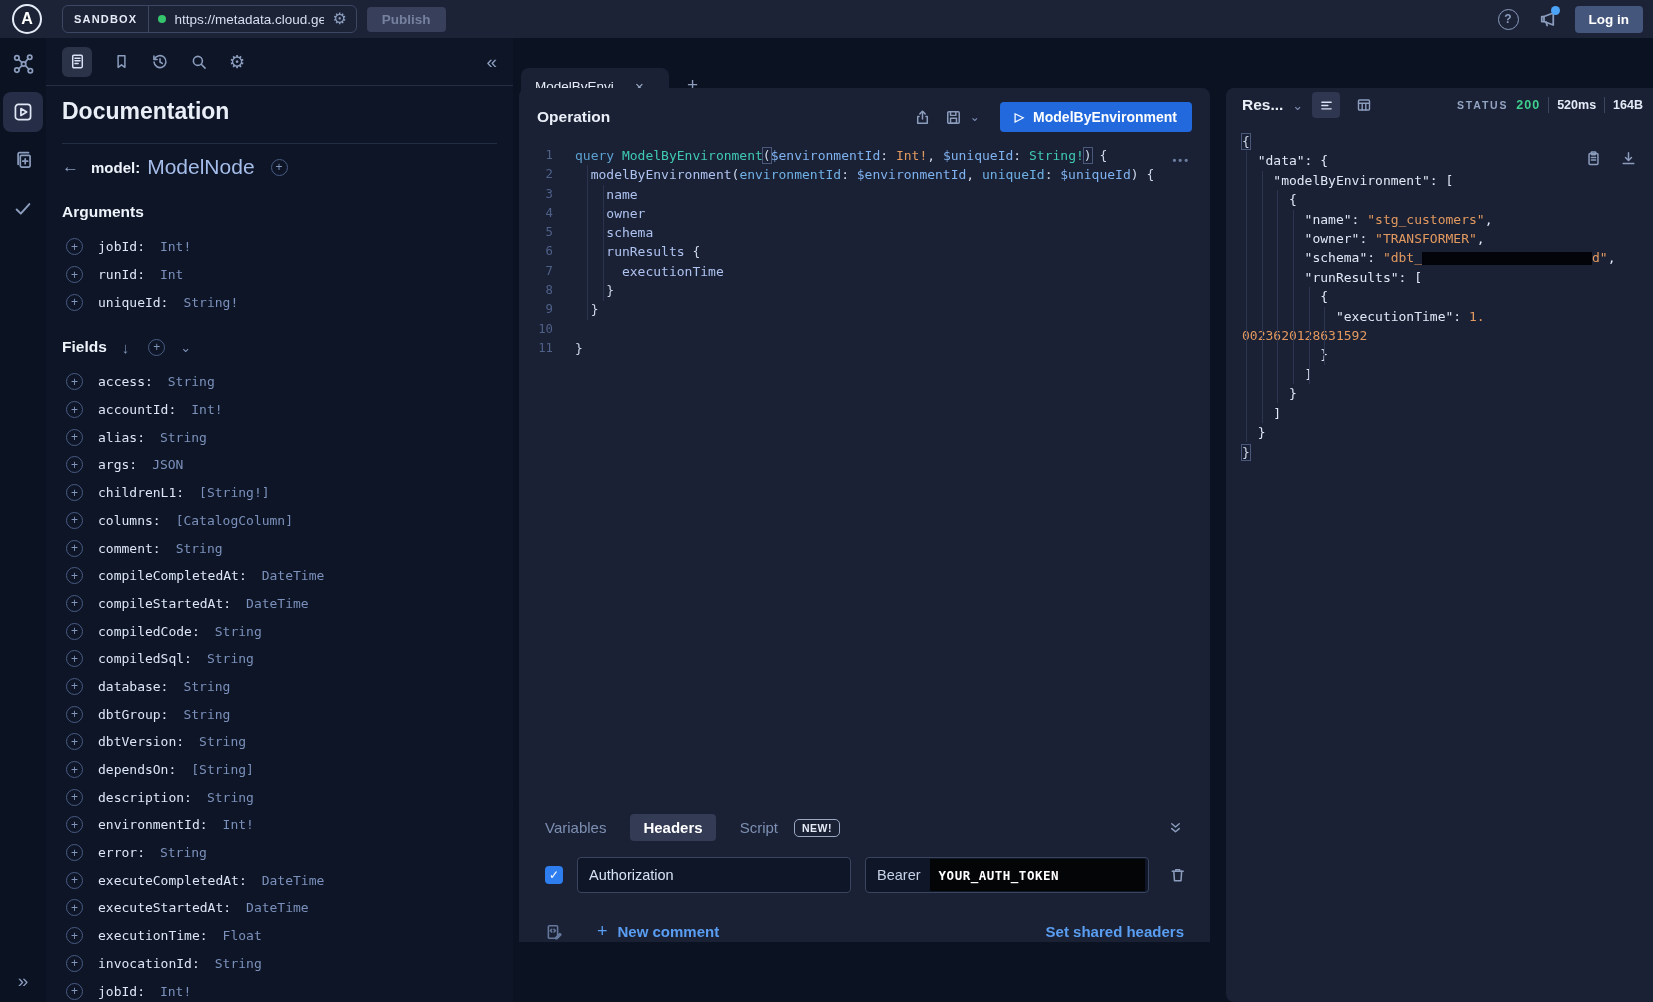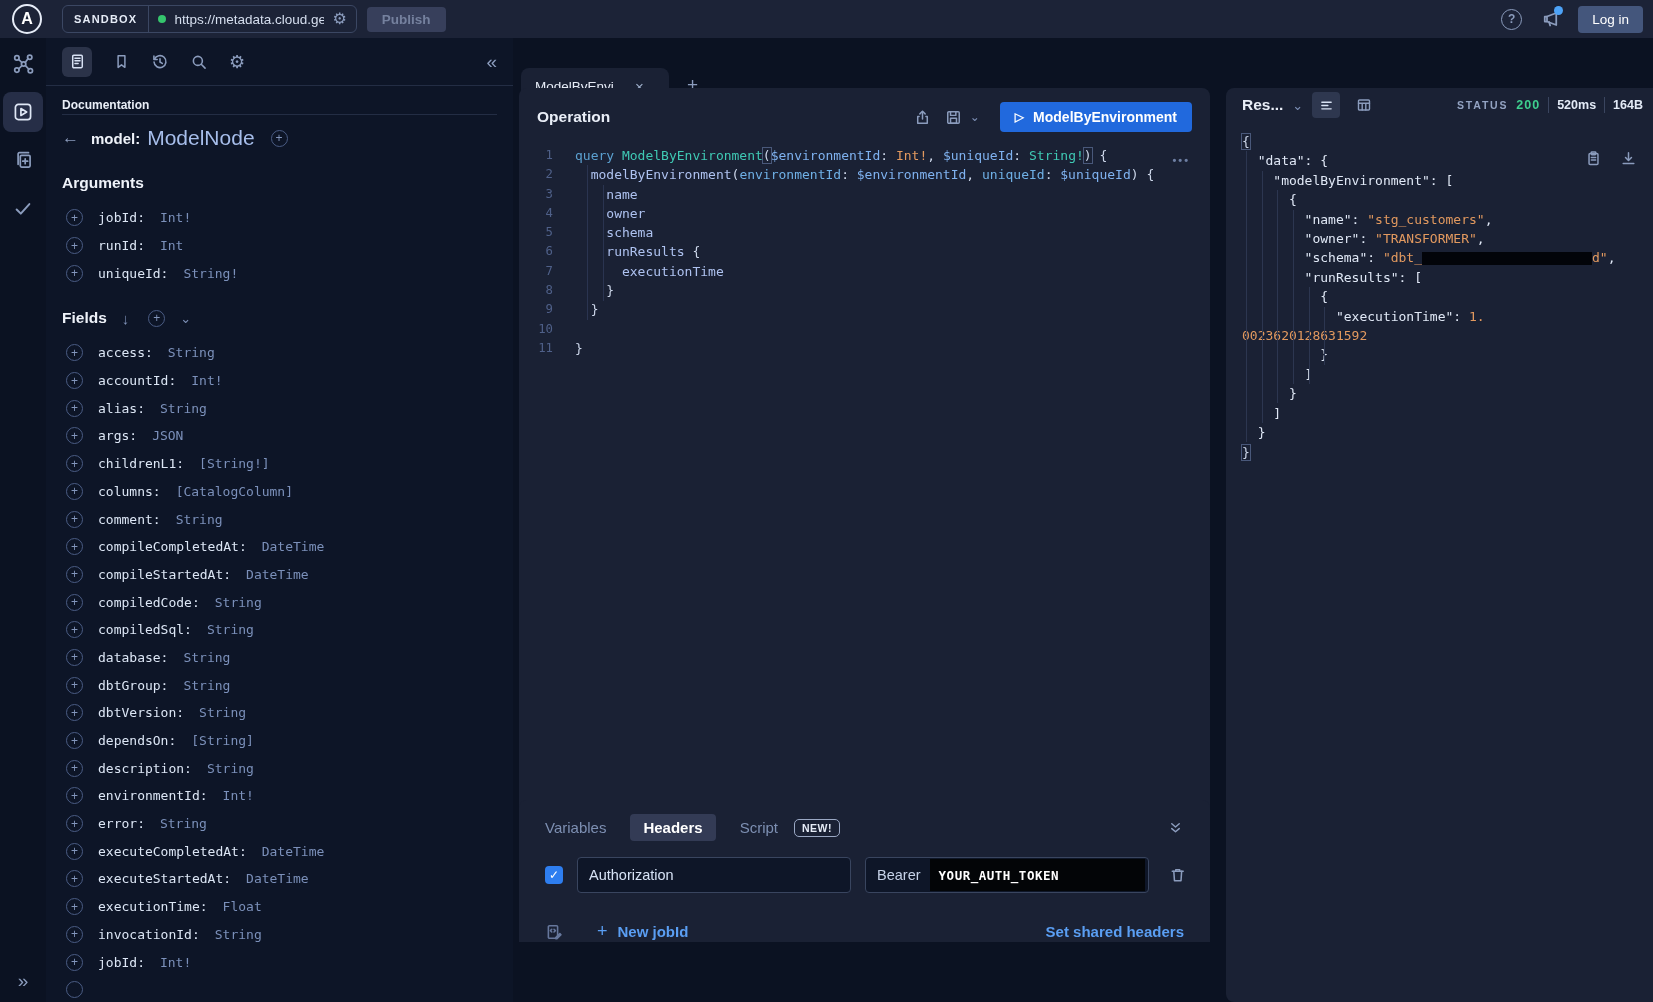--- a/index.html
+++ b/index.html
@@ -26,40 +26,40 @@
   .glyph-gear { font-size:16px; color:#8b9cbd; line-height:1; }
   .publish-btn { margin-left:10px; padding:5px 15px; background:#373f5b; border-radius:4px;
                  color:#75819e; font-weight:700; font-size:13.5px; }
   .tb-right { margin-left:auto; display:flex; align-items:center; gap:18px; }
   .help-icon { width:21px; height:21px; border:1.4px solid #8b9cbd; border-radius:50%;
                display:flex; align-items:center; justify-content:center;
                font-size:12px; font-weight:700; color:#8b9cbd; }
   .megaphone-wrap { position:relative; }
   .notif-dot { position:absolute; top:-3px; right:-3px; width:9px; height:9px; border-radius:50%;
                background:#4da3f8; }
-  .login-btn { background:#44567c; color:#fff; font-weight:400; font-size:13.5px;
+  .login-btn { background:#44567c; color:#fff; font-weight:700; font-size:13.5px;
                padding:6px 14px; border-radius:4px; }
 
   
   .rail { position:absolute; left:0; top:38px; width:46px; bottom:0; background:#0b1222; }
   .rail-item { width:40px; height:40px; margin:6px auto 8px; border-radius:8px;
                display:flex; align-items:center; justify-content:center; }
   .rail-item.active { background:#262e47; }
   .rail-expand { position:absolute; bottom:10px; left:0; width:46px; text-align:center;
                  font-size:19px; color:#8b9cbd; }
 
   
   .docs { position:absolute; left:46px; top:38px; width:467px; bottom:0; background:#0d1527; }
   .docs-header { height:48px; display:flex; align-items:center; gap:21px; padding:0 16px;
                  border-bottom:1px solid #232d44; }
   .docs-tab-active { width:30px; height:30px; background:#2b3349; border-radius:6px;
                      display:flex; align-items:center; justify-content:center; }
   .docs-collapse { margin-left:auto; font-size:19px; color:#8b9cbd; }
   .docs-body { padding:12px 16px 0; height:calc(100% - 48px); overflow:hidden; }
-  .docs-title { font-size:12px; font-weight:700; padding-bottom:2px; border-bottom:1px solid #232d44; }
+  .docs-title { font-size:23px; font-weight:700; padding-bottom:18px; border-bottom:1px solid #232d44; }
   .crumb-row { display:flex; align-items:center; gap:12px; margin-top:11px; height:24px; }
   .back-arrow { font-size:17px; color:#8b9cbd; }
   .crumb-label { font-weight:700; font-size:15px; color:#eef2f9; }
   .crumb-type { font-size:21px; color:#a6bdea; margin-left:-5px; }
   .sec-title { font-size:15.5px; font-weight:700; color:#eef2f9; }
   .args-title { margin-top:24px; }
   .fields-title-row { margin-top:22px; display:flex; align-items:center; gap:15px; }
   .sort-icon { color:#7d90b6; font-size:15px; }
   .chev { color:#7d90b6; font-size:13px; }
   .rows { margin-top:12px; }
@@ -503,21 +503,21 @@
       </svg>
     </div>
     <div class="req-footer">
       <svg width="18" height="18" viewBox="0 0 16 16">
         <rect class="ic" x="3" y="2.4" width="8.2" height="11.2" rx="1" style="stroke:#66779c"></rect>
         <path class="ic" d="M6 5.6L4.8 6.8 6 8M8 5.6l1.2 1.2L8 8" style="stroke:#66779c"></path>
         <path class="ic" d="M9.6 13l3.6-3.6 1 1-3.6 3.6h-1z" style="stroke:#66779c"></path>
       </svg>
       <div class="new-header-btn">
         <span class="plus-sign">+</span>
-        <span>New jobId</span>
+        <span>New comment</span>
       </div>
       <div class="shared-link">Set shared headers</div>
     </div>
   </div>
 
   <div class="resp-card">
     <div class="resp-header">
       <span class="resp-title">Res...</span>
       <span class="chev">⌄</span>
       <div class="fmt-pill">

